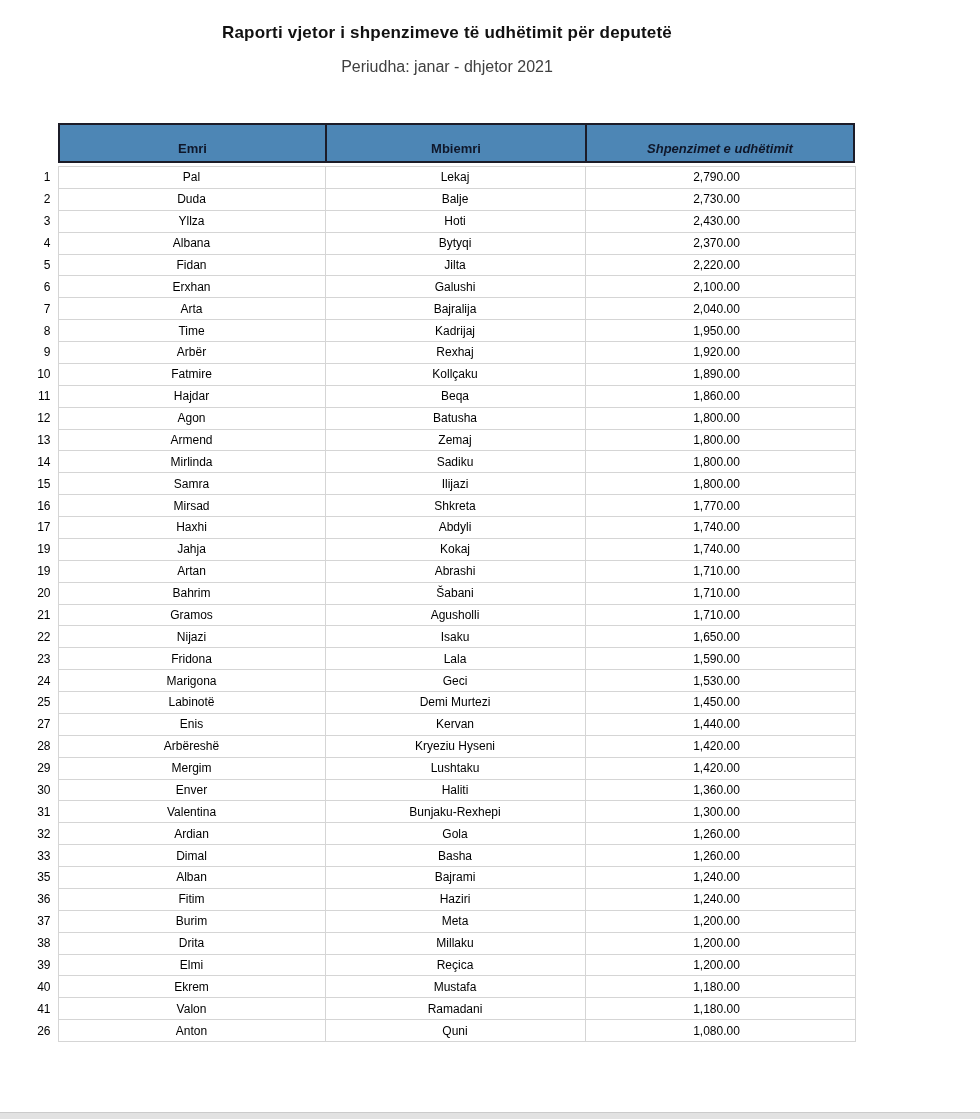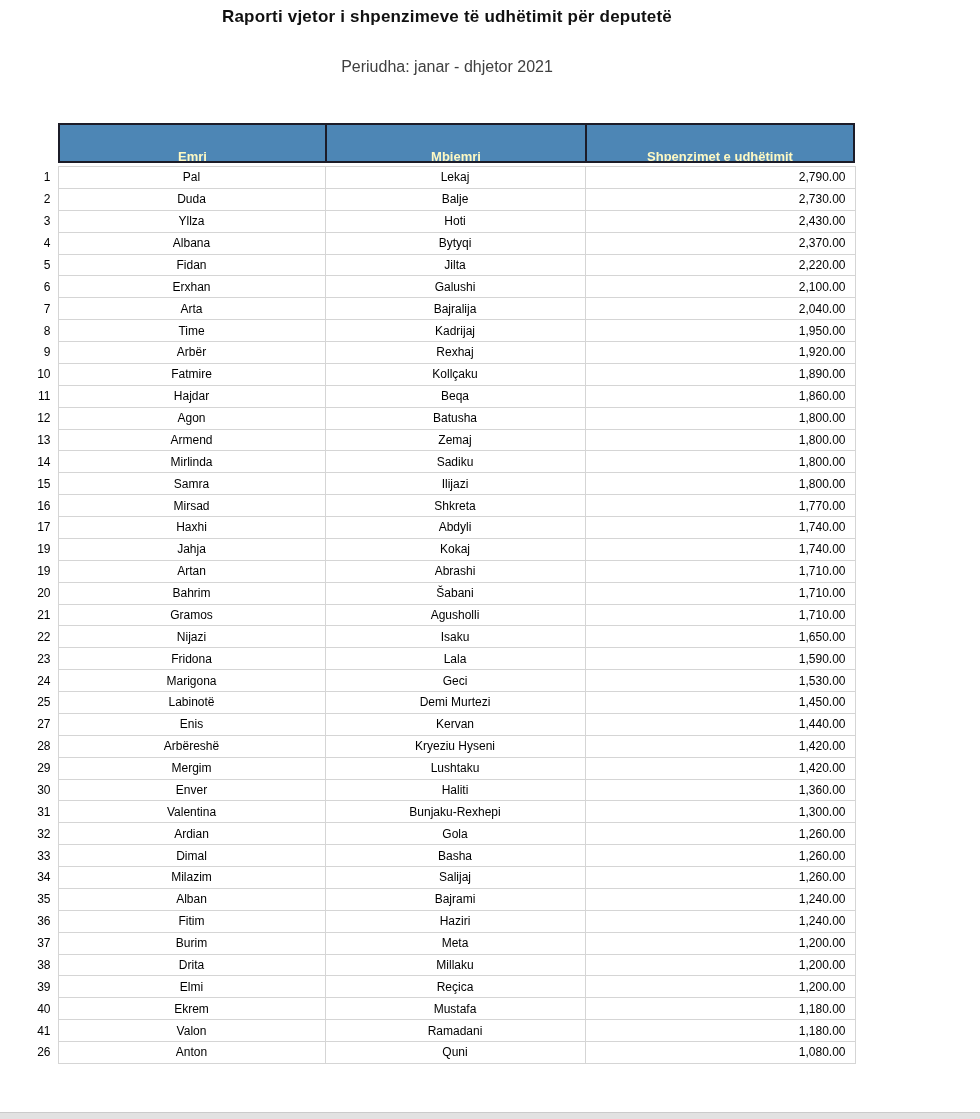--- a/index.html
+++ b/index.html
@@ -11,61 +11,61 @@
     overflow: hidden;
     color: #000;
   }
   * { box-sizing: border-box; }
 
   .titles {
     position: absolute; top: 0; left: 0; width: 894px;
     text-align: center;
   }
   .report-title {
-    margin: 0; padding-top: 7px;
+    margin: 0; padding-top: 23px;
     font-size: 17px; font-weight: bold; color: #111;
     letter-spacing: 0.2px;
   }
   .report-period {
     position: absolute; top: 58px; left: 0; width: 894px;
     font-size: 16px; font-weight: normal; color: #404040;
     text-align: center;
   }
 
   .table-header {
     position: absolute; top: 123px; left: 58px;
     width: 797px; height: 40px;
     background: #4d86b5;
     border: 2px solid #1c1c28;
     display: flex;
   }
   .th-cell {
-    color: #fef9c3; font-weight: bold; font-size: 13px;
-    text-align: center; padding-top: 24px;
+    color: #0f172a; font-weight: bold; font-size: 13px;
+    text-align: center; padding-top: 16px;
     overflow: hidden; white-space: nowrap;
   }
   .th-emri { width: 265px; }
   .th-mbiemri { width: 260px; border-left: 2px solid #1c1c28; }
-  .th-shpenzimet { width: 268px; border-left: 2px solid #1c1c28; }
+  .th-shpenzimet { width: 268px; border-left: 2px solid #1c1c28; font-style: italic; }
 
   .data-table {
     position: absolute; top: 166px; left: 30px;
     border-collapse: collapse; table-layout: fixed;
     font-size: 12px;
   }
   .data-table tr { height: 21.88px; }
   .data-table td { padding: 0 2px; vertical-align: middle; overflow: hidden; white-space: nowrap; }
   td.rownum {
     width: 28px; border: none; text-align: right;
     padding-right: 7px; color: #000; font-size: 12px;
   }
   td.c { border: 1px solid #d5d5d5; background: #ffffff; }
   td.c-emri { width: 267px; text-align: center; margin-top: 46px; }
   td.c-mbiemri { width: 260px; text-align: center; }
-  td.c-amt { width: 270px; text-align: right; padding-right: 9px; }
+  td.c-amt { width: 270px; text-align: center; padding-right: 9px; }
 
   .bottom-bar {
     position: absolute; left: 0; bottom: 0;
     width: 980px; height: 7px;
     background: #e2e2e2;
     border-top: 1px solid #cbcbcb;
   }
 </style>
 </head>
 <body>
@@ -269,26 +269,20 @@
         <td class="c c-mbiemri">Gola</td>
         <td class="c c-amt">1,260.00</td>
       </tr>
       <tr>
         <td class="rownum">33</td>
         <td class="c c-emri">Dimal</td>
         <td class="c c-mbiemri">Basha</td>
         <td class="c c-amt">1,260.00</td>
       </tr>
       <tr>
-        <td class="rownum">34</td>
-        <td class="c c-emri">Milazim</td>
-        <td class="c c-mbiemri">Salijaj</td>
-        <td class="c c-amt">1,260.00</td>
-      </tr>
-      <tr>
         <td class="rownum">35</td>
         <td class="c c-emri">Alban</td>
         <td class="c c-mbiemri">Bajrami</td>
         <td class="c c-amt">1,240.00</td>
       </tr>
       <tr>
         <td class="rownum">36</td>
         <td class="c c-emri">Fitim</td>
         <td class="c c-mbiemri">Haziri</td>
         <td class="c c-amt">1,240.00</td>

